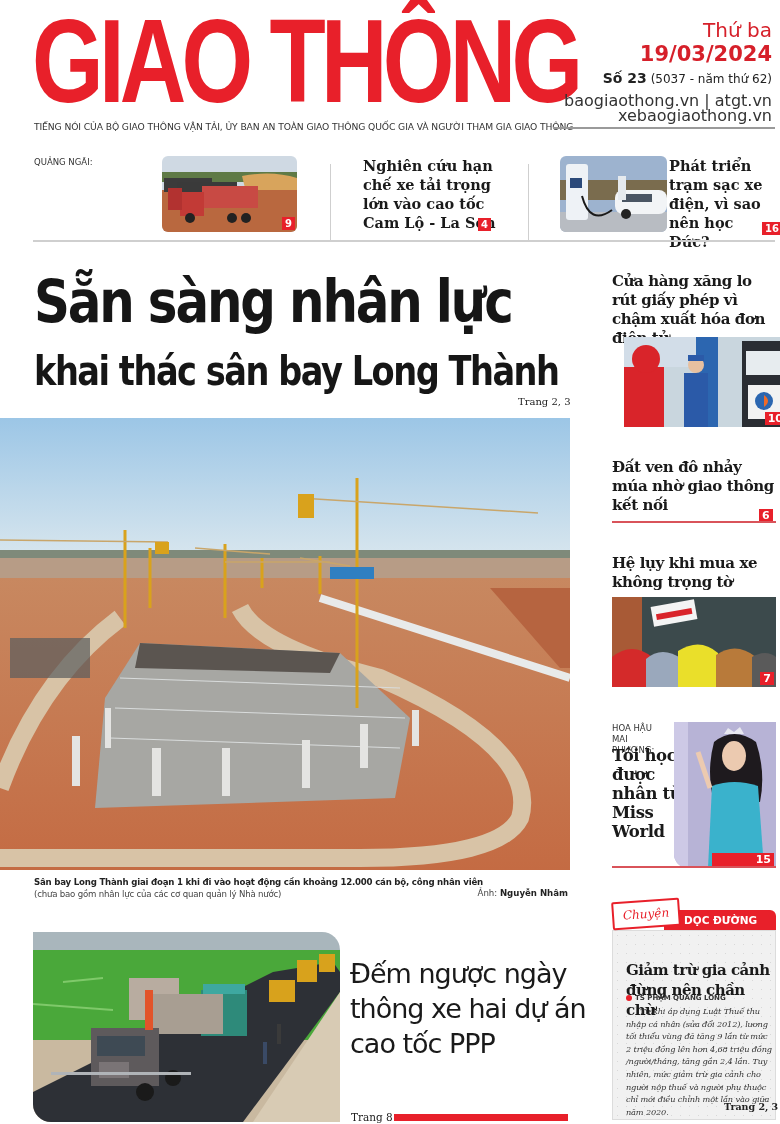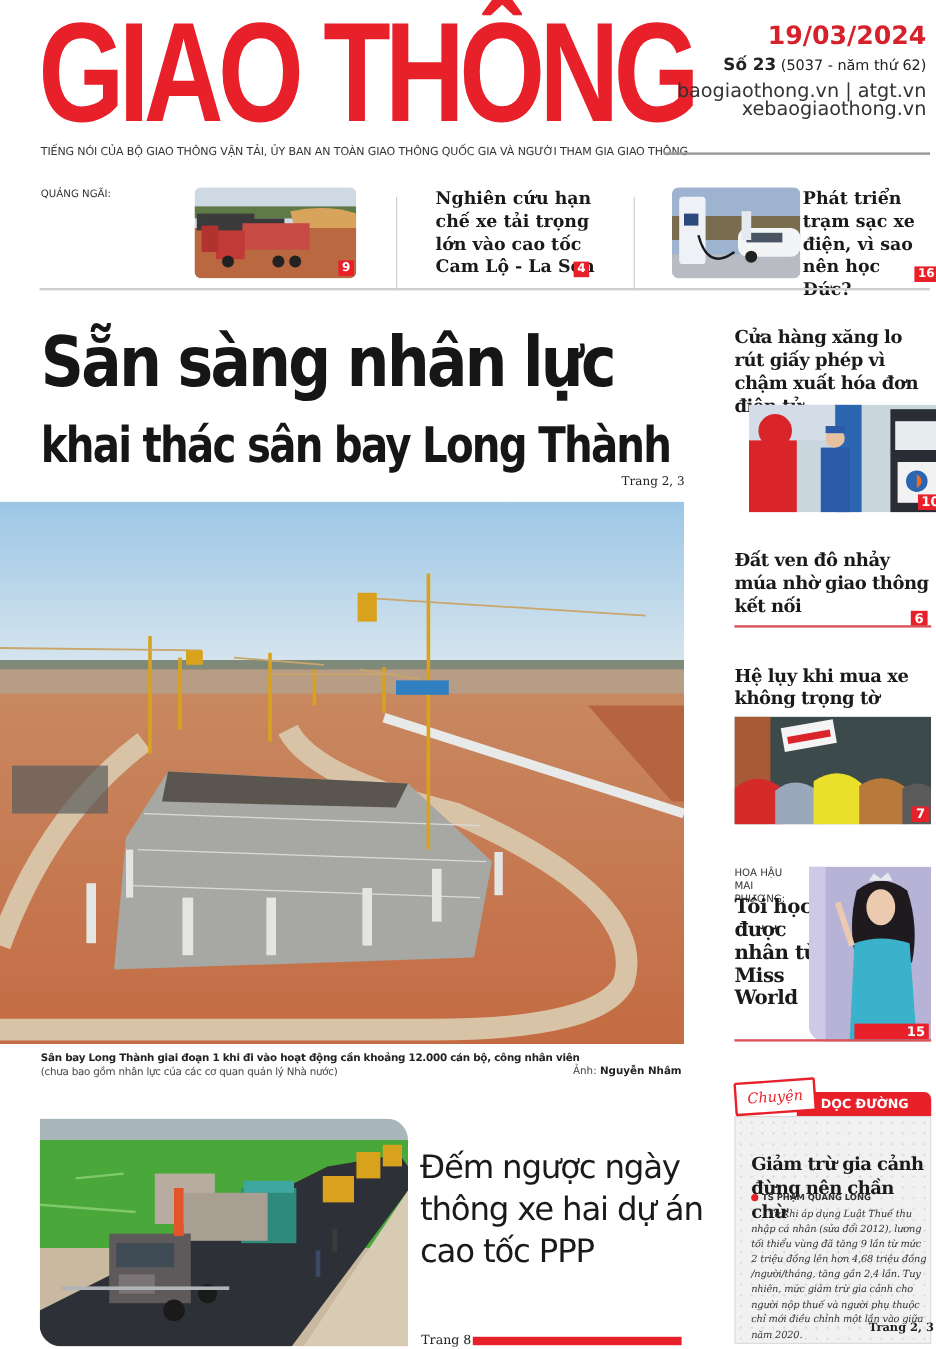--- a/index.html
+++ b/index.html
@@ -81,20 +81,21 @@
   .cdd-body { position: absolute; left: 626px; top: 1005px; width: 146px; font-family: "DejaVu Serif", serif; font-style: italic;
               font-size: 8.2px; line-height: 12.6px; color: #333; text-indent: 14px; letter-spacing: -0.15px; }
   .cdd-ref { position: absolute; left: 724px; top: 1101px; font-family: "DejaVu Serif", serif; font-weight: bold; font-size: 9.5px; color: #222; }
 </style>
 </head>
 <body>
 
 <header class="masthead">
   <div class="logo">GIAO THÔNG</div>
   <div class="date-block">
+    <div class="weekday">Thứ ba</div>
     <div class="date">19/03/2024</div>
     <div class="issue">
       <b>Số 23</b>
       <span>(5037 - năm thứ 62)</span>
     </div>
     <div class="links">
       <div>baogiaothong.vn | atgt.vn</div>
       <div>xebaogiaothong.vn</div>
     </div>
   </div>

